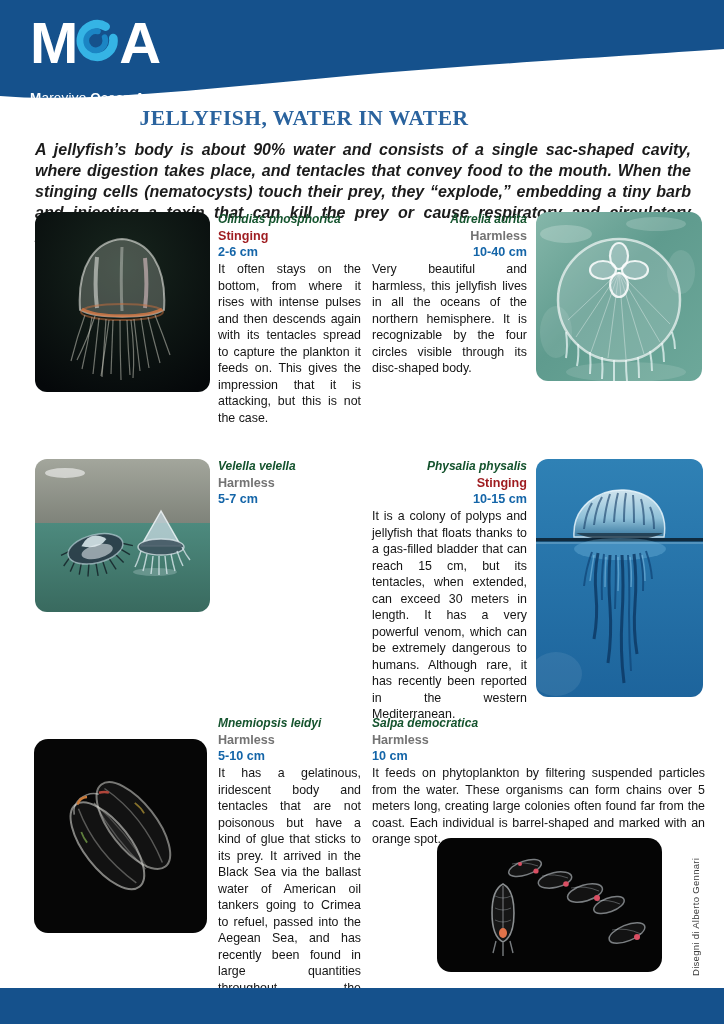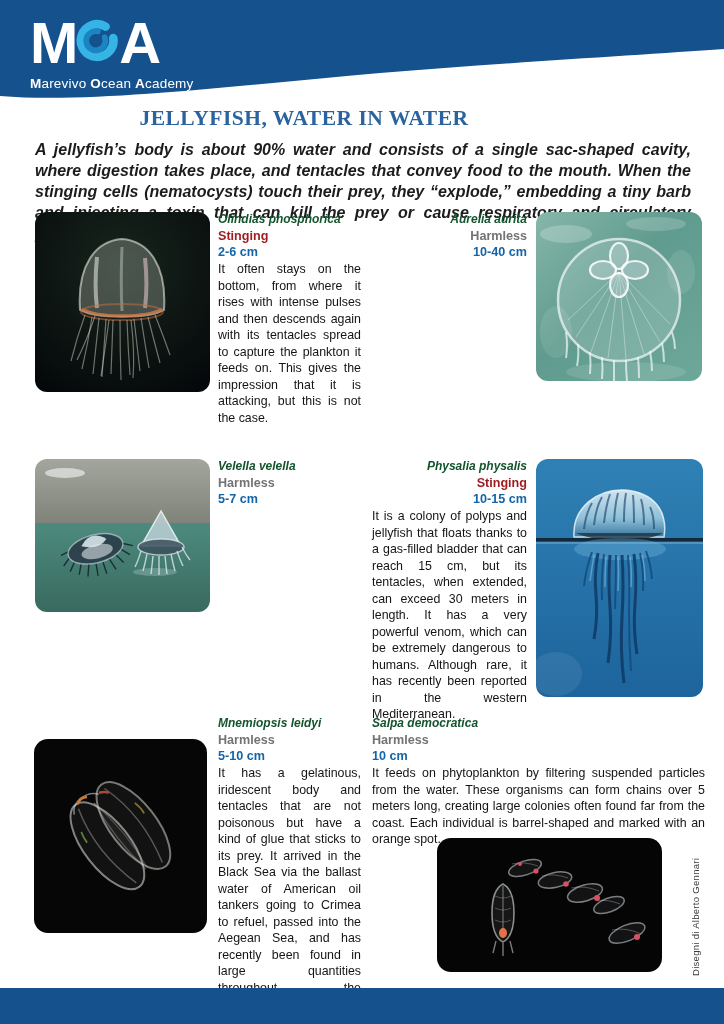--- a/index.html
+++ b/index.html
@@ -8,21 +8,21 @@
   .page {
     position:relative; width:724px; height:1024px; margin:0 auto;
     background:#ffffff; overflow:hidden;
   }
   
   .header-wave { position:absolute; top:0; left:0; width:724px; height:112px; }
   .logo { position:absolute; top:12px; left:30px; width:190px; color:#fff; }
   .logo-row { display:flex; align-items:center; height:62px; }
   .logo-letter { font-size:58px; font-weight:bold; line-height:58px; color:#fff; letter-spacing:-2px; }
   .logo-swirl { width:46px; height:46px; margin:0 -1px 4px -2px; }
-  .logo-subtitle { font-size:13.5px; color:#fff; margin-top:2px; letter-spacing:0.2px; white-space:nowrap; }
+  .logo-subtitle { font-size:13.5px; color:#fff; margin-top:16px; letter-spacing:0.2px; white-space:nowrap; }
   .logo-subtitle b { font-weight:bold; }
   
   .doc-title {
     position:absolute; top:106px; left:0; width:608px; text-align:center;
     font-family:"Liberation Serif", serif; font-weight:bold; font-size:21.5px;
     color:#2a639e; letter-spacing:0.5px;
   }
   .intro {
     position:absolute; top:139px; left:35px; width:656px;
     font-size:16px; font-weight:bold; font-style:italic; line-height:1.32;
@@ -112,20 +112,21 @@
     <div class="sp-name">Olindias phosphorica</div>
     <div class="sp-status stinging">Stinging</div>
     <div class="sp-size">2-6 cm</div>
     <div class="sp-desc">It often stays on the bottom, from where it rises with intense pulses and then descends again with its tentacles spread to capture the plankton it feeds on. This gives the impression that it is attacking, but this is not the case.</div>
   </div>
 
   <div class="entry align-right" style="left:372px; top:212px; width:155px;">
     <div class="sp-name">Aurelia aurita</div>
     <div class="sp-status harmless">Harmless</div>
     <div class="sp-size">10-40 cm</div>
+    <div class="sp-desc">Very beautiful and harmless, this jellyfish lives in all the oceans of the northern hemisphere. It is recognizable by the four circles visible through its disc-shaped body.</div>
   </div>
 
   <div class="illus r12" style="left:536px; top:212px; width:166px; height:169px;">
     <svg viewBox="0 0 166 169">
       <defs>
         <linearGradient id="g2" x1="0" y1="0" x2="1" y2="1">
           <stop offset="0%" stop-color="#86b7aa"></stop>
             <stop offset="45%" stop-color="#5f9b8e"></stop>
             <stop offset="100%" stop-color="#6da89a"></stop>
         </linearGradient>

